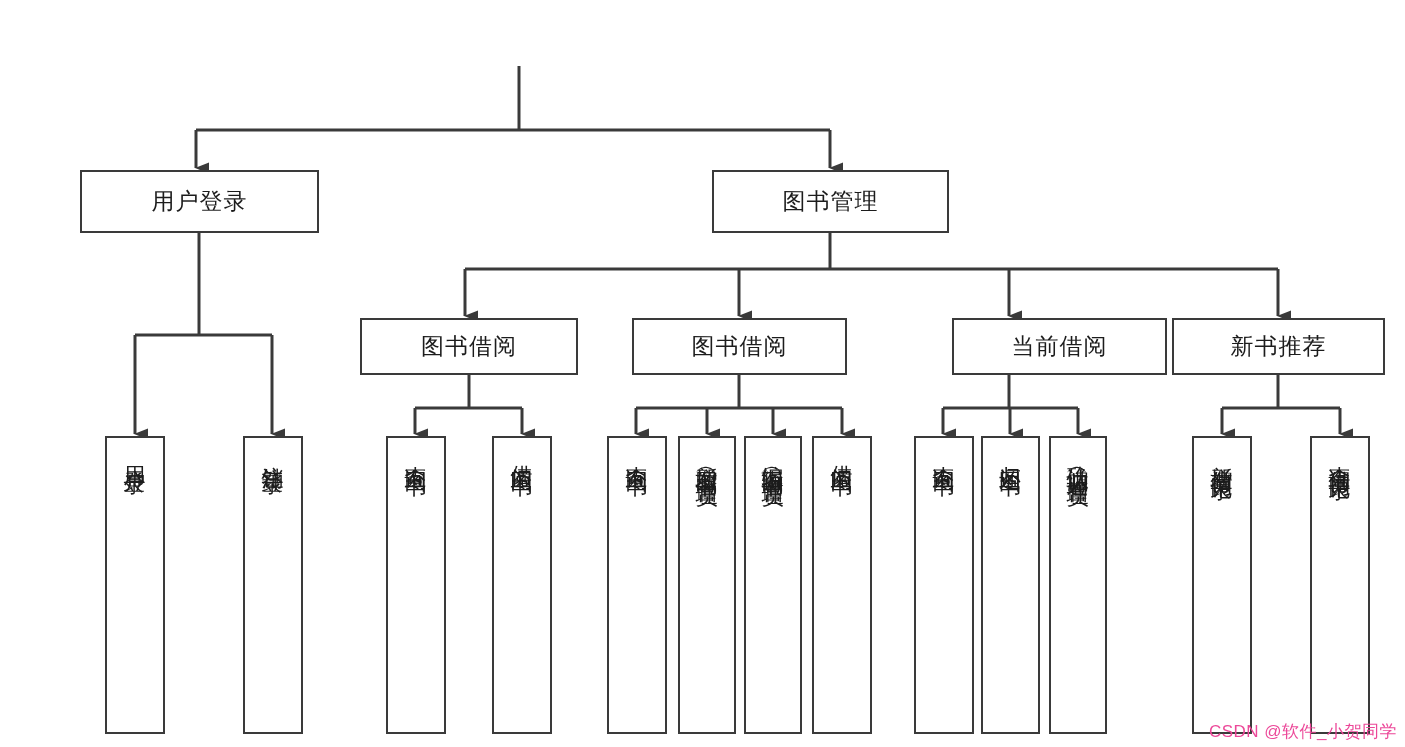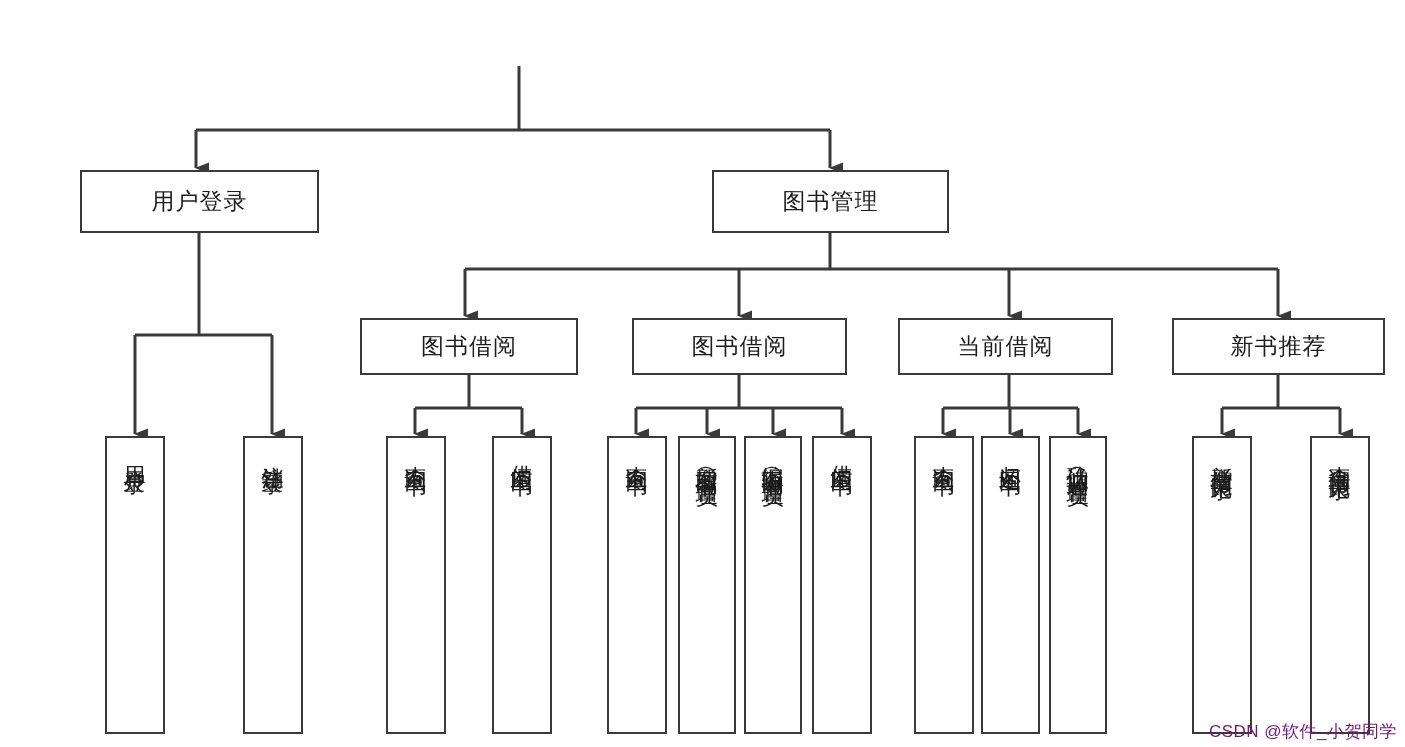--- a/index.html
+++ b/index.html
@@ -59,21 +59,21 @@
     white-space: nowrap;
     line-height: 1.05;
     letter-spacing: 3px;
     font-size: 22px;
   }
   .watermark {
     position: absolute;
     right: 8px;
     bottom: 4px;
     font-size: 17px;
-    color: #701a75;
+    color: #ec4899;
     letter-spacing: 0.5px;
     white-space: nowrap;
     font-family: "Liberation Sans", "DejaVu Sans", sans-serif;
   }
 </style>
 </head>
 <body>
 
 <div id="canvas">
 
@@ -140,21 +140,21 @@
   </div>
 
   <div class="node horiz" style="left:360px; top:318px; width:218px; height:57px;">
     <span>图书借阅</span>
   </div>
 
   <div class="node horiz" style="left:632px; top:318px; width:215px; height:57px;">
     <span>图书借阅</span>
   </div>
 
-  <div class="node horiz" style="left:898px; top:318px; width:215px; height:57px;">
+  <div class="node horiz" style="left:952px; top:318px; width:215px; height:57px;">
     <span>当前借阅</span>
   </div>
 
   <div class="node horiz" style="left:1172px; top:318px; width:213px; height:57px;">
     <span>新书推荐</span>
   </div>
 
   <div class="node leaf" style="left:105px; top:436px; width:60px; height:298px;">
     <span class="leaf-text">用户登录</span>
   </div>

